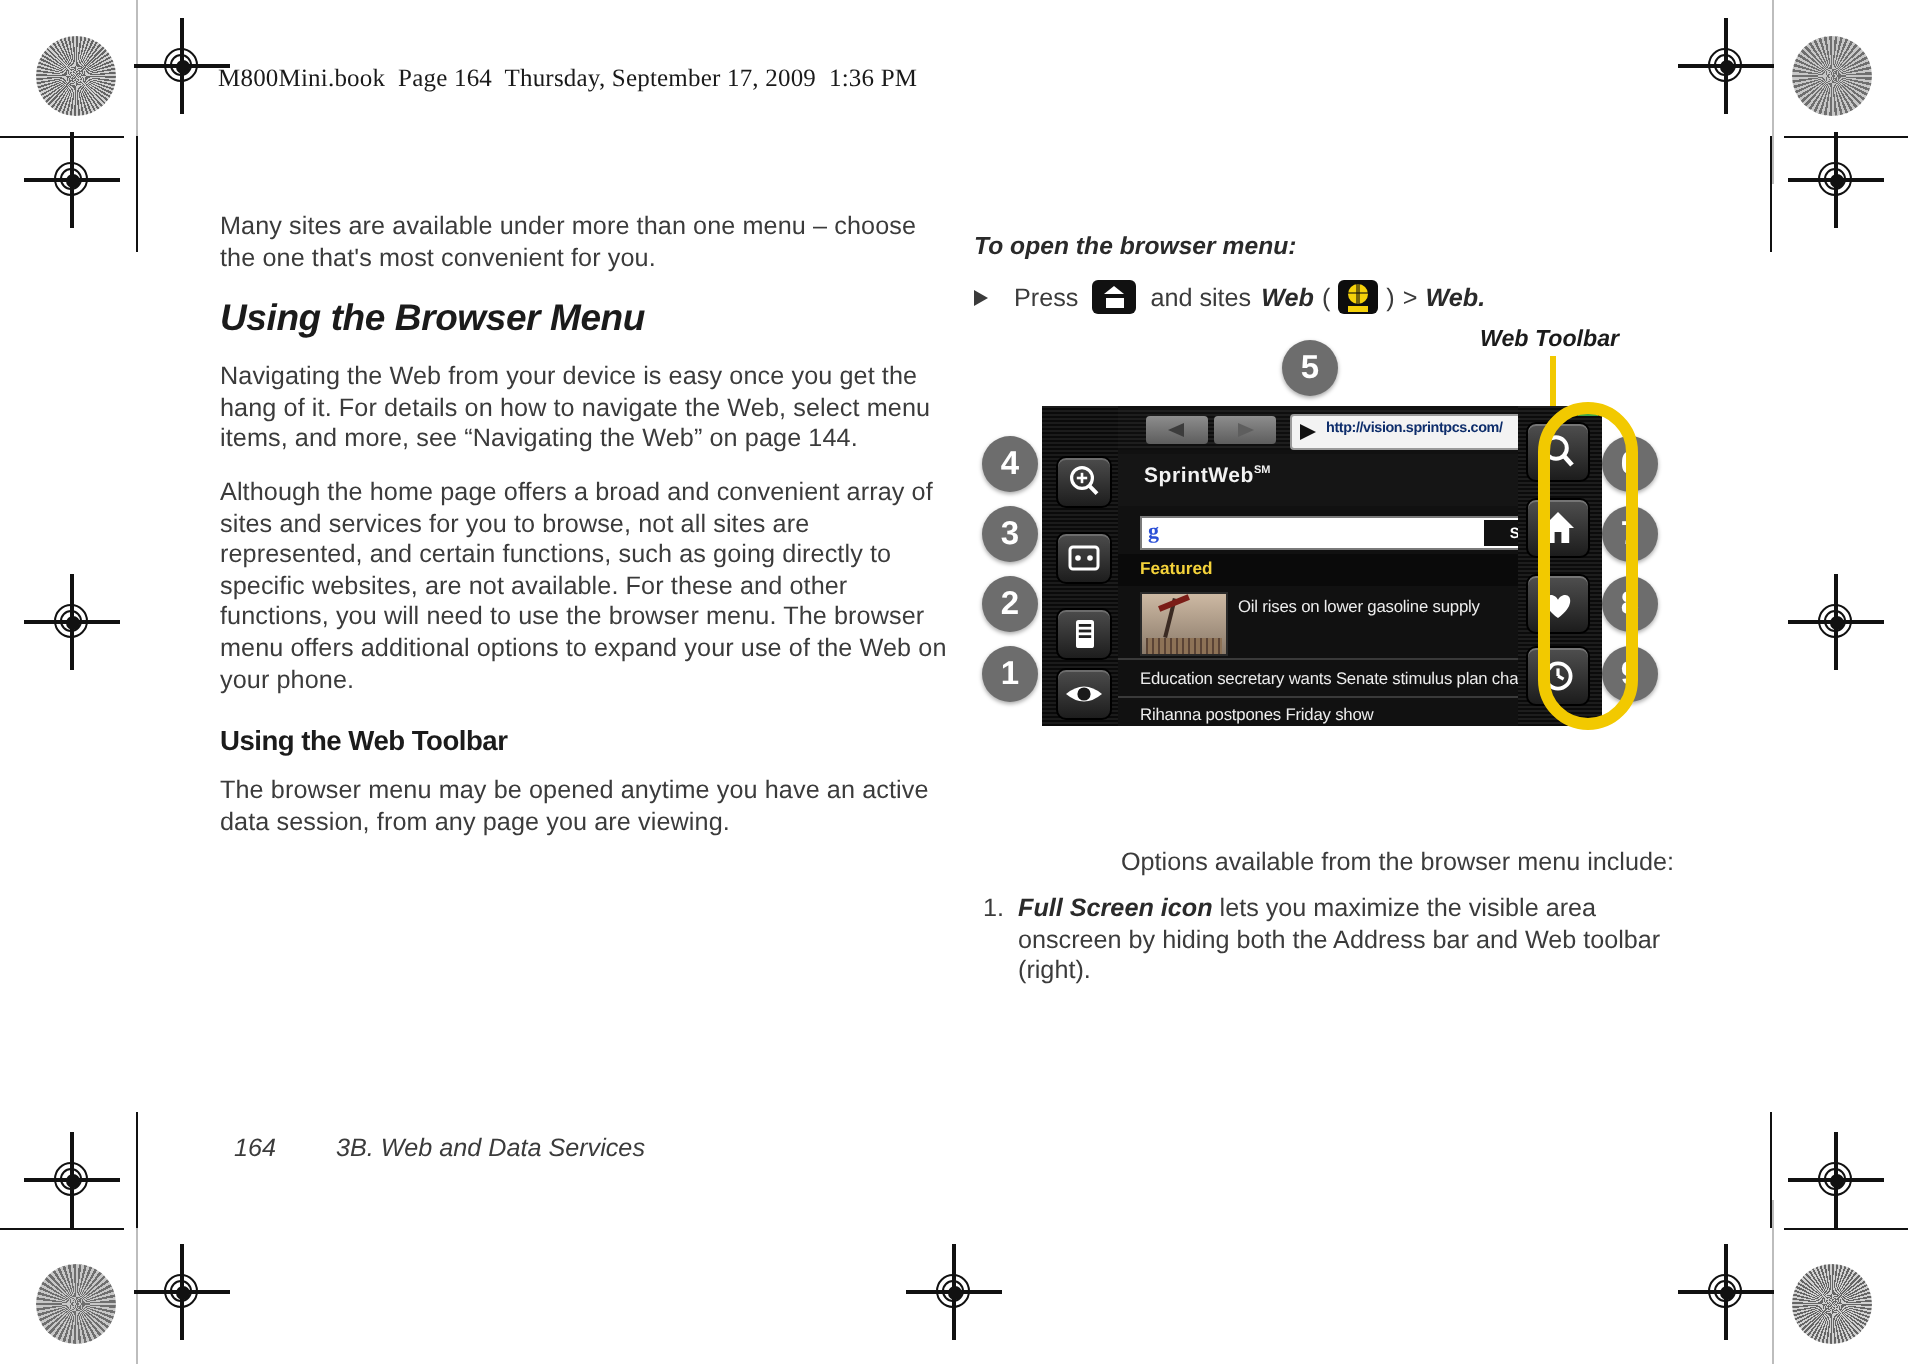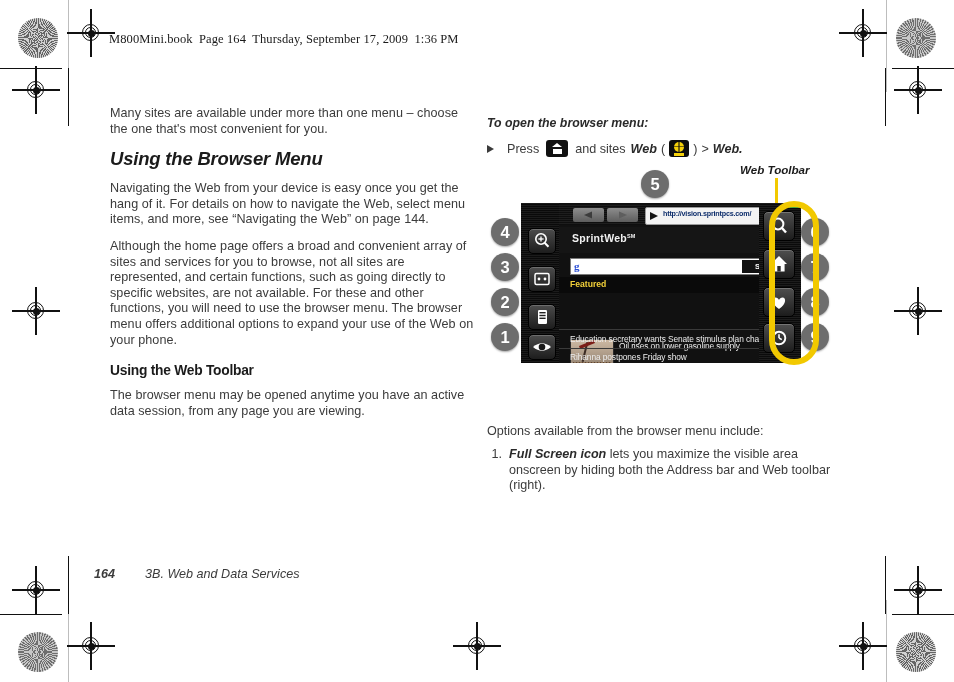--- a/index.html
+++ b/index.html
@@ -196,29 +196,29 @@
   }
   .tipbox .tiplbl{
     width:52px;background:#111;color:#f2c900;font-style:italic;font-weight:bold;
     font-size:12.5px;padding:5px 0 0 8px;box-sizing:border-box;
   }
   .tipbox .tiptxt{
     flex:1;padding:5px 8px 0 9px;font-size:11.4px;line-height:13.6px;
     font-style:italic;color:#2b2b2b;box-sizing:border-box;
   }
 
-  .optline{position:absolute;left:487px;top:424px;width:350px;font-size:12.6px;color:#3b3b3b;}
+  .optline{position:absolute;left:487px;top:424px;width:350px;font-size:12.6px;color:#3b3b3b;text-align:right;}
   .olist{position:absolute;left:487px;top:447px;width:350px;}
   .olist .oitem{display:flex;font-size:12.6px;line-height:15.6px;color:#3b3b3b;}
   .olist .onum{width:22px;flex:none;text-align:right;padding-right:7px;box-sizing:border-box;}
   .olist .ital{font-style:italic;font-weight:bold;color:#2a2a2a;}
 
   
   .footer{position:absolute;left:94px;top:567px;font-size:12.6px;font-style:italic;color:#3b3b3b;}
-  .footer .pg{font-weight:bold;}
+  .footer .pg{font-weight:normal;margin-left:23px;}
   .footer .ch{margin-left:30px;}
 </style>
 </head>
 <body>
 
 <div class="page">
 
   <div class="gutter" style="left:68px;top:0;height:92px;"></div>
   <div class="gutter" style="left:68px;top:600px;height:82px;"></div>
   <div class="gutter" style="left:886px;top:0;height:92px;"></div>
@@ -431,21 +431,21 @@
         <div class="searchfield">
           <span class="glogo">g</span>
           <span class="searchbtn">Search</span>
         </div>
       </div>
 
       <div class="featured">
         <span>Featured</span>
       </div>
 
-      <div class="story" style="top:90px;height:36px;margin-top:43px;">
+      <div class="story" style="top:90px;height:36px;">
         <div class="thumb">
           <div class="base"></div>
             <div class="derrick"></div>
             <div class="arm"></div>
         </div>
         <div class="stxt" style="top:5px;">Oil rises on lower gasoline supply</div>
       </div>
       <div class="rowline" style="top:126px;"></div>
       <div class="rowtxt" style="top:131px;">Education secretary wants Senate stimulus plan changed</div>
       <div class="rowline" style="top:145px;"></div>

